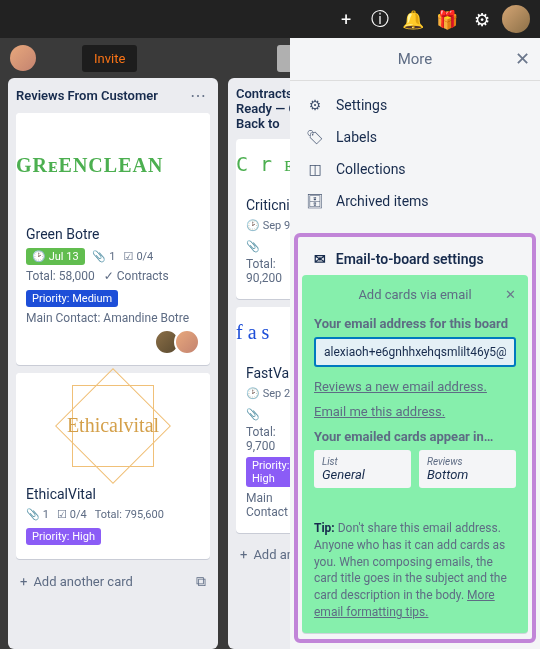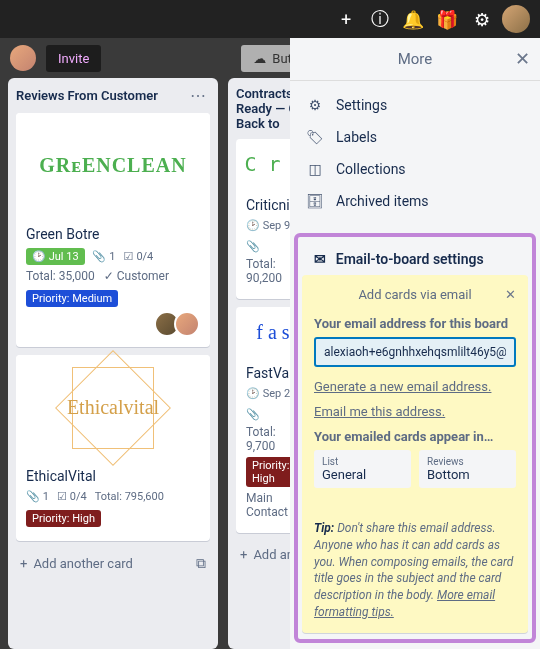--- a/index.html
+++ b/index.html
@@ -2,72 +2,72 @@
 <html><head>
 <meta charset="utf-8">
 <style>
 * { box-sizing: border-box; margin: 0; padding: 0; font-family: -apple-system, BlinkMacSystemFont, "Segoe UI", Roboto, sans-serif; }
 body { background: #3a3a3a; width: 540px; height: 649px; overflow: hidden; position: relative; }
 .topbar { height: 38px; background: rgba(0,0,0,0.4); display: flex; justify-content: flex-end; align-items: center; gap: 6px; padding: 0 10px; }
 .topbar-ico { width: 28px; height: 28px; display: flex; align-items: center; justify-content: center; color: #fff; font-size: 18px; cursor: pointer; border-radius: 3px; }
 .avatar-top { width: 28px; height: 28px; border-radius: 50%; background: linear-gradient(135deg,#d4a574,#8b6f47); }
 .secondbar { height: 40px; display: flex; align-items: center; gap: 10px; padding: 0 10px; }
 .avatar2 { width: 26px; height: 26px; border-radius: 50%; background: linear-gradient(135deg,#e8a87c,#c38370); }
-.invite-btn { background: rgba(0,0,0,0.5); color: #f0abfc; border: none; padding: 6px 12px; border-radius: 3px; font-size: 13px; cursor: pointer; }
+.invite-btn { background: rgba(0,0,0,0.5); color: #f97316; border: none; padding: 6px 12px; border-radius: 3px; font-size: 13px; cursor: pointer; margin-left: 36px; }
 .butler-btn { background: rgba(255,255,255,0.6); color: #333; padding: 6px 12px; border-radius: 3px; font-size: 13px; display: flex; align-items: center; gap: 6px; margin-left: 130px; cursor: pointer; }
 .board { display: flex; gap: 10px; padding: 0 8px; height: calc(100% - 78px); }
 .list { width: 210px; background: #ebecf0; border-radius: 6px; padding: 8px; flex-shrink: 0; }
 .list-hdr { display: flex; justify-content: space-between; align-items: center; margin-bottom: 8px; }
 .list-title { font-size: 13px; font-weight: 600; color: #172b4d; }
 .list-menu { color: #6b778c; cursor: pointer; font-size: 16px; padding: 0 4px; }
 .card { background: #fff; border-radius: 4px; box-shadow: 0 1px 0 rgba(9,30,66,.15); margin-bottom: 8px; padding: 8px 10px 10px; }
-.card-cover { height: 105px; display: flex; align-items: center; justify-content: center; margin: -8px -10px 8px; border-radius: 4px 4px 0 0; }
+.card-cover { height: 105px; display: flex; align-items: center; margin: -8px -10px 8px; border-radius: 4px 4px 0 0; }
 .cover-green { background: #fff; }
 .cover-yellow { background: #fff; }
 .logo-green { font-family: serif; font-size: 20px; font-weight: 600; color: #4caf50; letter-spacing: 1px; }
 .logo-ethical { font-family: serif; font-size: 20px; color: #d4a04a; }
 .logo-critic { font-family: monospace; font-size: 20px; color: #4caf50; }
 .logo-fast { font-family: cursive; font-size: 20px; color: #1d4ed8; }
 .card-title { font-size: 14px; color: #172b4d; margin-bottom: 6px; }
 .badges { display: flex; flex-wrap: wrap; gap: 8px; align-items: center; font-size: 11px; color: #5e6c84; margin-bottom: 4px; }
 .badge-date { background: #61bd4f; color: #fff; padding: 2px 6px; border-radius: 3px; display: flex; align-items: center; gap: 3px; }
 .badge-date-plain { display: flex; align-items: center; gap: 3px; }
 .badge-item { display: flex; align-items: center; gap: 3px; }
 .card-line { font-size: 12px; color: #5e6c84; margin-bottom: 4px; }
 .priority { display: inline-block; padding: 2px 6px; border-radius: 3px; font-size: 11px; color: #fff; margin-bottom: 4px; }
 .pri-med { background: #1d4ed8; }
-.pri-high { background: #7f1d1d; }
+.pri-high { background: #8b5cf6; }
 .members { display: flex; justify-content: flex-end; gap: -4px; }
 .member { width: 26px; height: 26px; border-radius: 50%; margin-left: -6px; border: 2px solid #fff; }
 .m1 { background: linear-gradient(135deg,#8b6f47,#5a4a30); }
 .m2 { background: linear-gradient(135deg,#e8a87c,#c38370); }
 .add-card { color: #5e6c84; font-size: 13px; padding: 6px 4px; cursor: pointer; display: flex; align-items: center; justify-content: space-between; }
 .add-card-left { display: flex; align-items: center; gap: 6px;}
 .template-ico { font-size: 14px; }
 
 .more-panel { position: absolute; right: 0; top: 38px; width: 250px; bottom: 0; background: #f4f5f7; display: flex; flex-direction: column; z-index: 10; }
 .more-hdr { padding: 12px; text-align: center; font-size: 15px; color: #5e6c84; border-bottom: 1px solid #ddd; position: relative; }
 .more-close { position: absolute; right: 10px; top: 10px; cursor: pointer; color: #6b778c; font-size: 18px; }
 .more-list { padding: 8px 0; }
 .more-item { display: flex; align-items: center; gap: 12px; padding: 8px 16px; font-size: 14px; color: #172b4d; cursor: pointer; }
 .more-ico { width: 18px; text-align: center; color: #42526e; }
 .divider { height: 1px; background: #ddd; margin: 4px 0; }
 .email-section { border: 4px solid #c185d8; margin: 0 4px 8px; border-radius: 6px; padding: 6px 4px; }
 .email-header { display: flex; align-items: center; gap: 10px; padding: 8px 12px; font-size: 14px; font-weight: 600; color: #172b4d; }
-.email-card { background: #fef9c3; border-radius: 4px; padding: 12px; box-shadow: 0 1px 0 rgba(9,30,66,.15); }
+.email-card { background: #86efac; border-radius: 4px; padding: 12px; box-shadow: 0 1px 0 rgba(9,30,66,.15); }
 .email-card-hdr { position: relative; text-align: center; font-size: 13px; color: #5e6c84; margin-bottom: 14px; }
 .email-card-close { position: absolute; right: 0; top: 0; cursor: pointer; color: #6b778c; }
 .email-label { font-size: 13px; font-weight: 700; color: #5e6c84; margin-bottom: 6px; }
 .email-input { width: 100%; border: 2px solid #0079bf; background: #e4f0f6; padding: 6px 8px; font-size: 12px; border-radius: 3px; margin-bottom: 12px; color: #172b4d; }
 .email-link { font-size: 13px; color: #5e6c84; text-decoration: underline; display: block; margin-bottom: 10px; cursor: pointer; }
-.appear-row { display: flex; gap: 8px; margin-bottom: 32px; }
+.appear-row { display: flex; gap: 8px; margin-bottom: 32px; font-style: italic; }
 .appear-col { flex: 1; background: #f4f5f7; padding: 6px 8px; border-radius: 3px; }
 .appear-lbl { font-size: 10px; color: #5e6c84; }
 .appear-val { font-size: 13px; color: #172b4d; }
-.tip { font-size: 12px; color: #5e6c84; line-height: 1.4; font-style: italic; }
+.tip { font-size: 12px; color: #5e6c84; line-height: 1.4; }
 .tip b { color: #172b4d; }
 .tip a { color: #5e6c84; text-decoration: underline; }
 .hex-bg { position: relative; display:flex; align-items:center; justify-content:center; }
 .hex-bg::before { content:''; position:absolute; width:80px; height:80px; border:1px solid #f0c078; transform: rotate(0deg); }
 .hex-bg::after { content:''; position:absolute; width:80px; height:80px; border:1px solid #f0c078; transform: rotate(45deg); }
 .hex-bg span { position: relative; z-index: 1; }
 </style>
 </head>
 <body>
 
@@ -101,23 +101,24 @@
       <div class="card-cover cover-green">
         <span class="logo-green">GRᴇENCLEAN</span>
       </div>
       <div class="card-title">Green Botre</div>
       <div class="badges">
         <span class="badge-date">🕑 <span>Jul 13</span></span>
         <span class="badge-item">📎 <span>1</span></span>
         <span class="badge-item">☑ <span>0/4</span></span>
       </div>
       <div class="card-line">
-        <span>Total: 35,000</span> &nbsp; ✓ <span>Customer</span>
+        <span>Total: 58,000</span> &nbsp; ✓ <span>Contracts</span>
       </div>
       <span class="priority pri-med">Priority: Medium</span>
+      <div class="card-line">Main Contact: Amandine Botre</div>
       <div class="members">
         <div class="member m1"></div>
         <div class="member m2"></div>
       </div>
     </div>
 
     <div class="card">
       <div class="card-cover cover-yellow hex-bg">
         <span class="logo-ethical">Ethicalvital</span>
       </div>
@@ -198,21 +199,21 @@
       <span>✉</span>
       <span>Email-to-board settings</span>
     </div>
     <div class="email-card">
       <div class="email-card-hdr">
         <span>Add cards via email</span>
         <span class="email-card-close">✕</span>
       </div>
       <div class="email-label">Your email address for this board</div>
       <input class="email-input" readonly="" value="alexiaoh+e6gnhhxehqsmlilt46y5@boar" style="">
-      <a class="email-link">Generate a new email address.</a>
+      <a class="email-link">Reviews a new email address.</a>
       <a class="email-link">Email me this address.</a>
       <div class="email-label">Your emailed cards appear in…</div>
       <div class="appear-row">
         <div class="appear-col">
           <div class="appear-lbl">List</div>
           <div class="appear-val">General</div>
         </div>
         <div class="appear-col">
           <div class="appear-lbl">Reviews</div>
           <div class="appear-val">Bottom</div>

